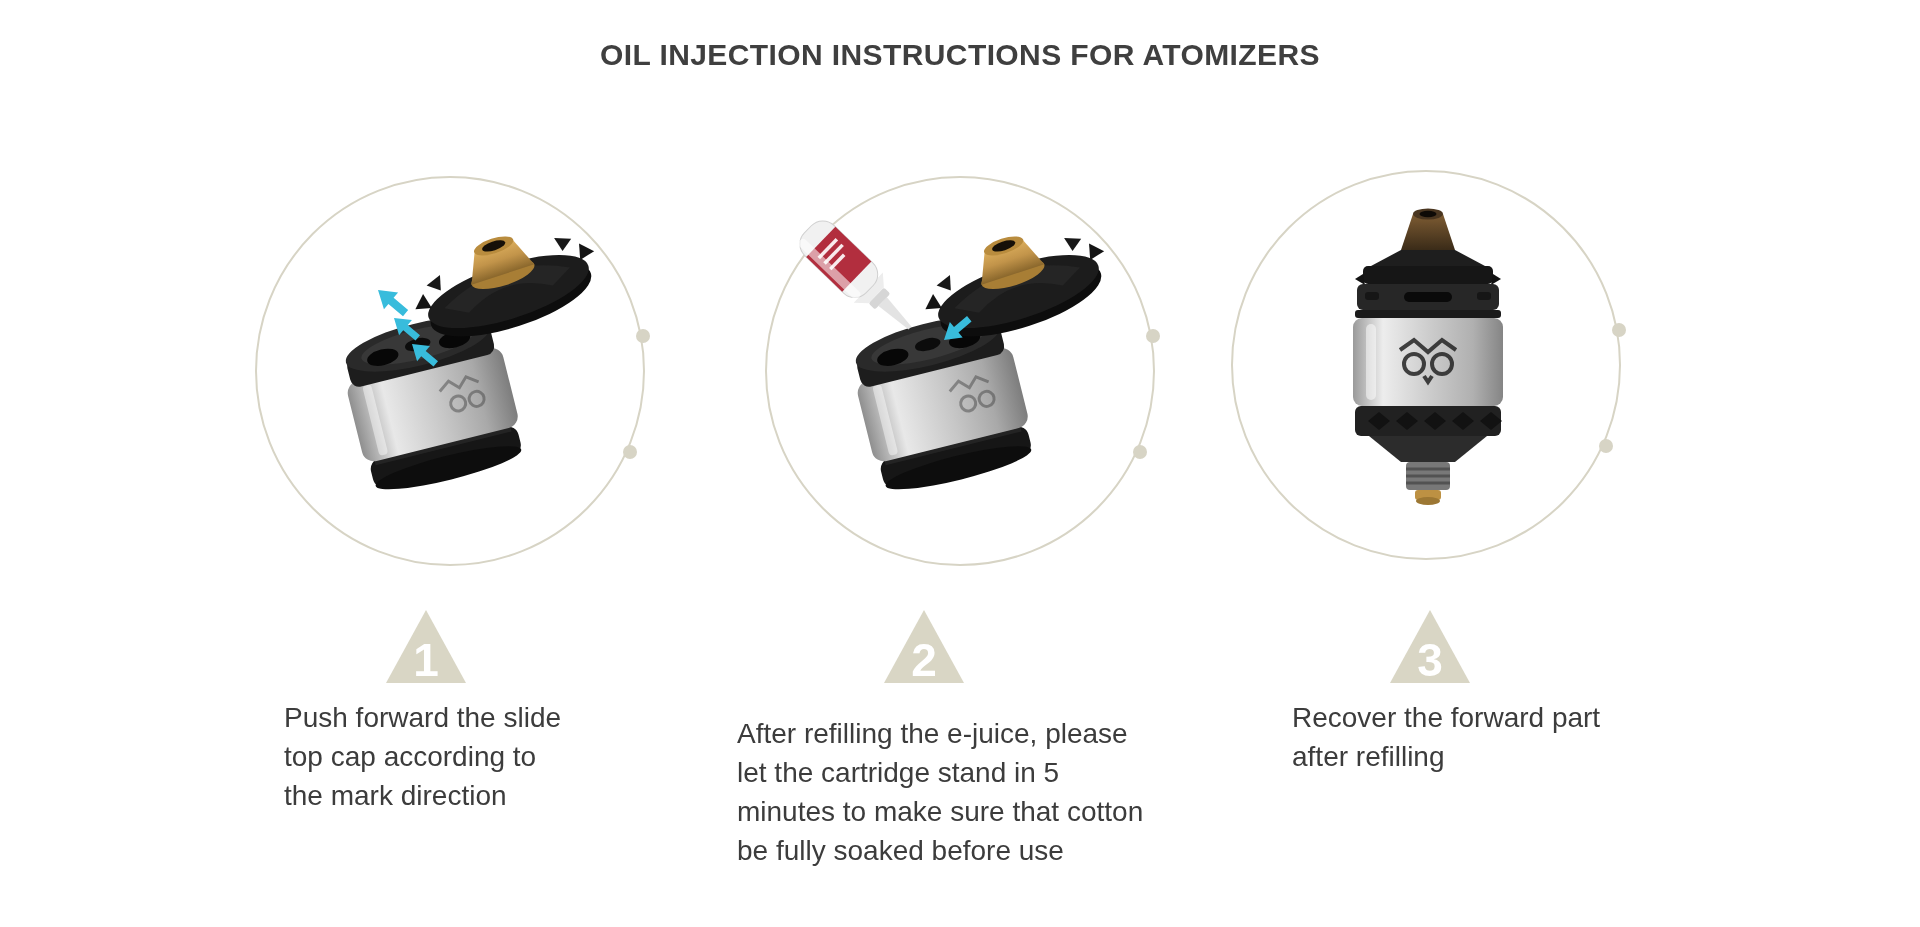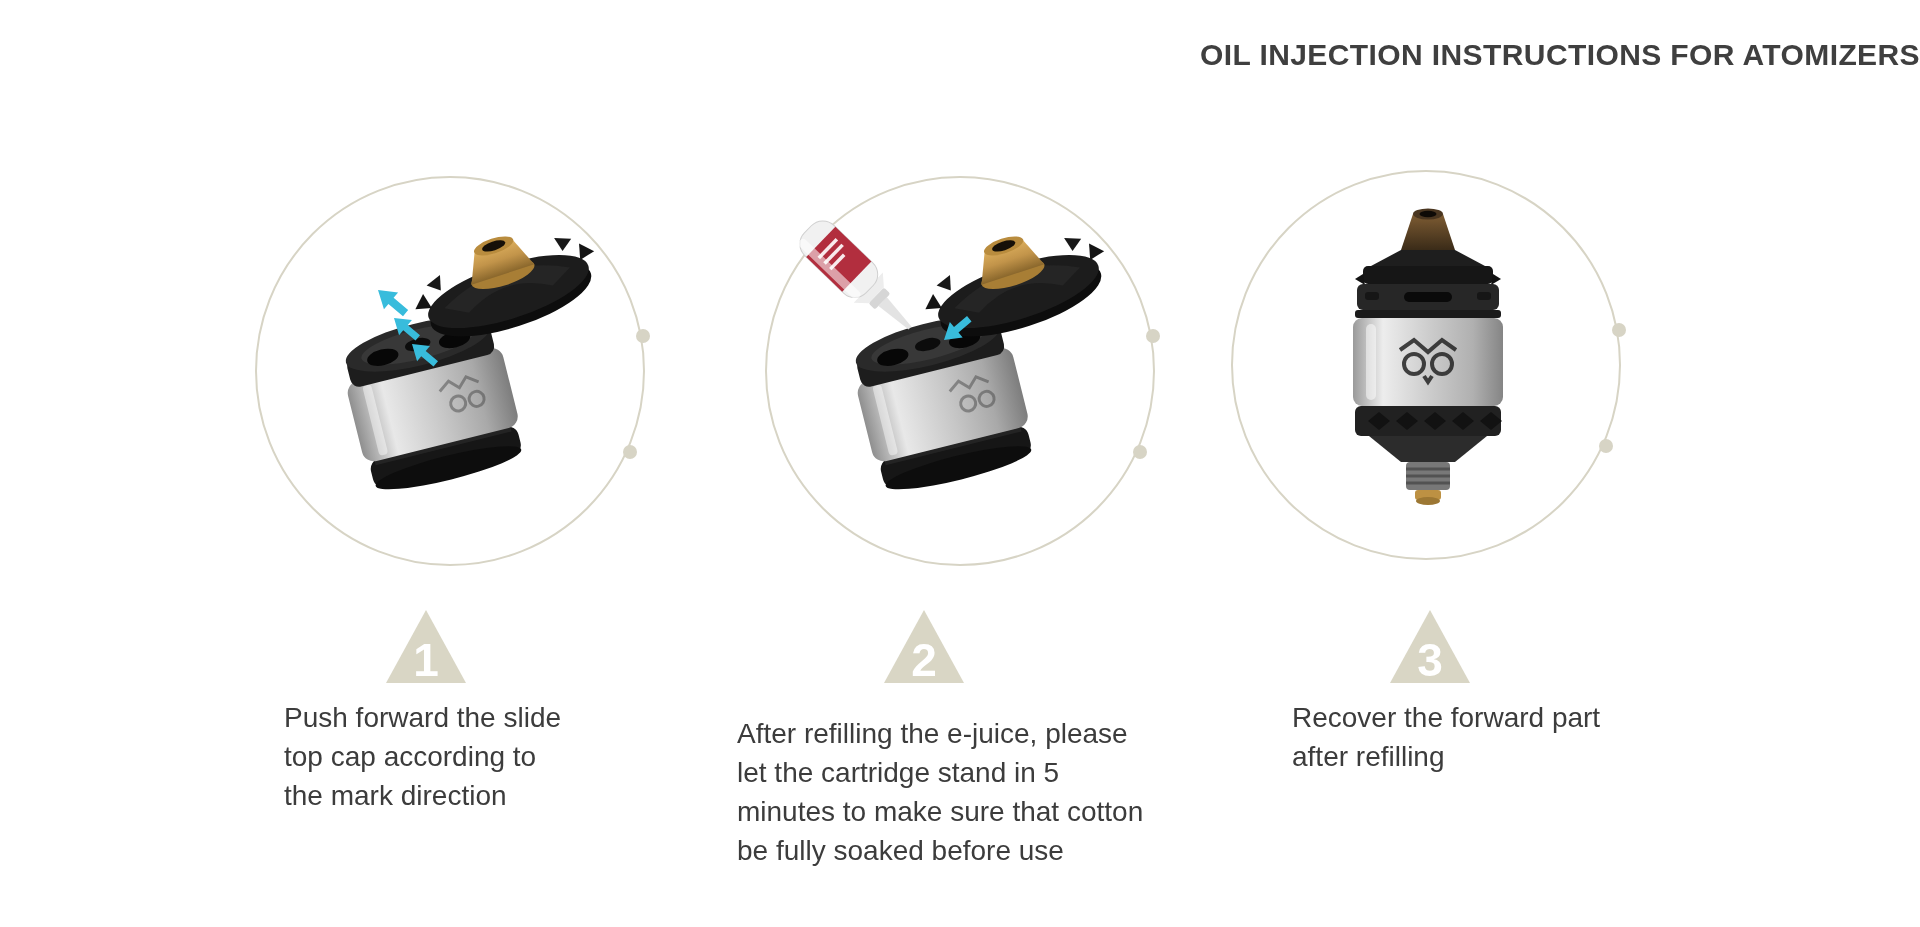--- a/index.html
+++ b/index.html
@@ -7,21 +7,21 @@
   body {
     background:#ffffff;
     font-family:"Liberation Sans", sans-serif;
     position:relative;
     overflow:hidden;
   }
   .page { position:absolute; inset:0; }
 
   .title {
     position:absolute; top:38px; left:0; width:100%;
-    text-align:right;
+    text-align:center;
     font-size:30px; font-weight:bold; color:#3f3f3f;
     letter-spacing:0.4px;
   }
 
   .circle {
     position:absolute;
     width:390px; height:390px;
     border:2px solid #d7d4c5;
     border-radius:50%;
   }

